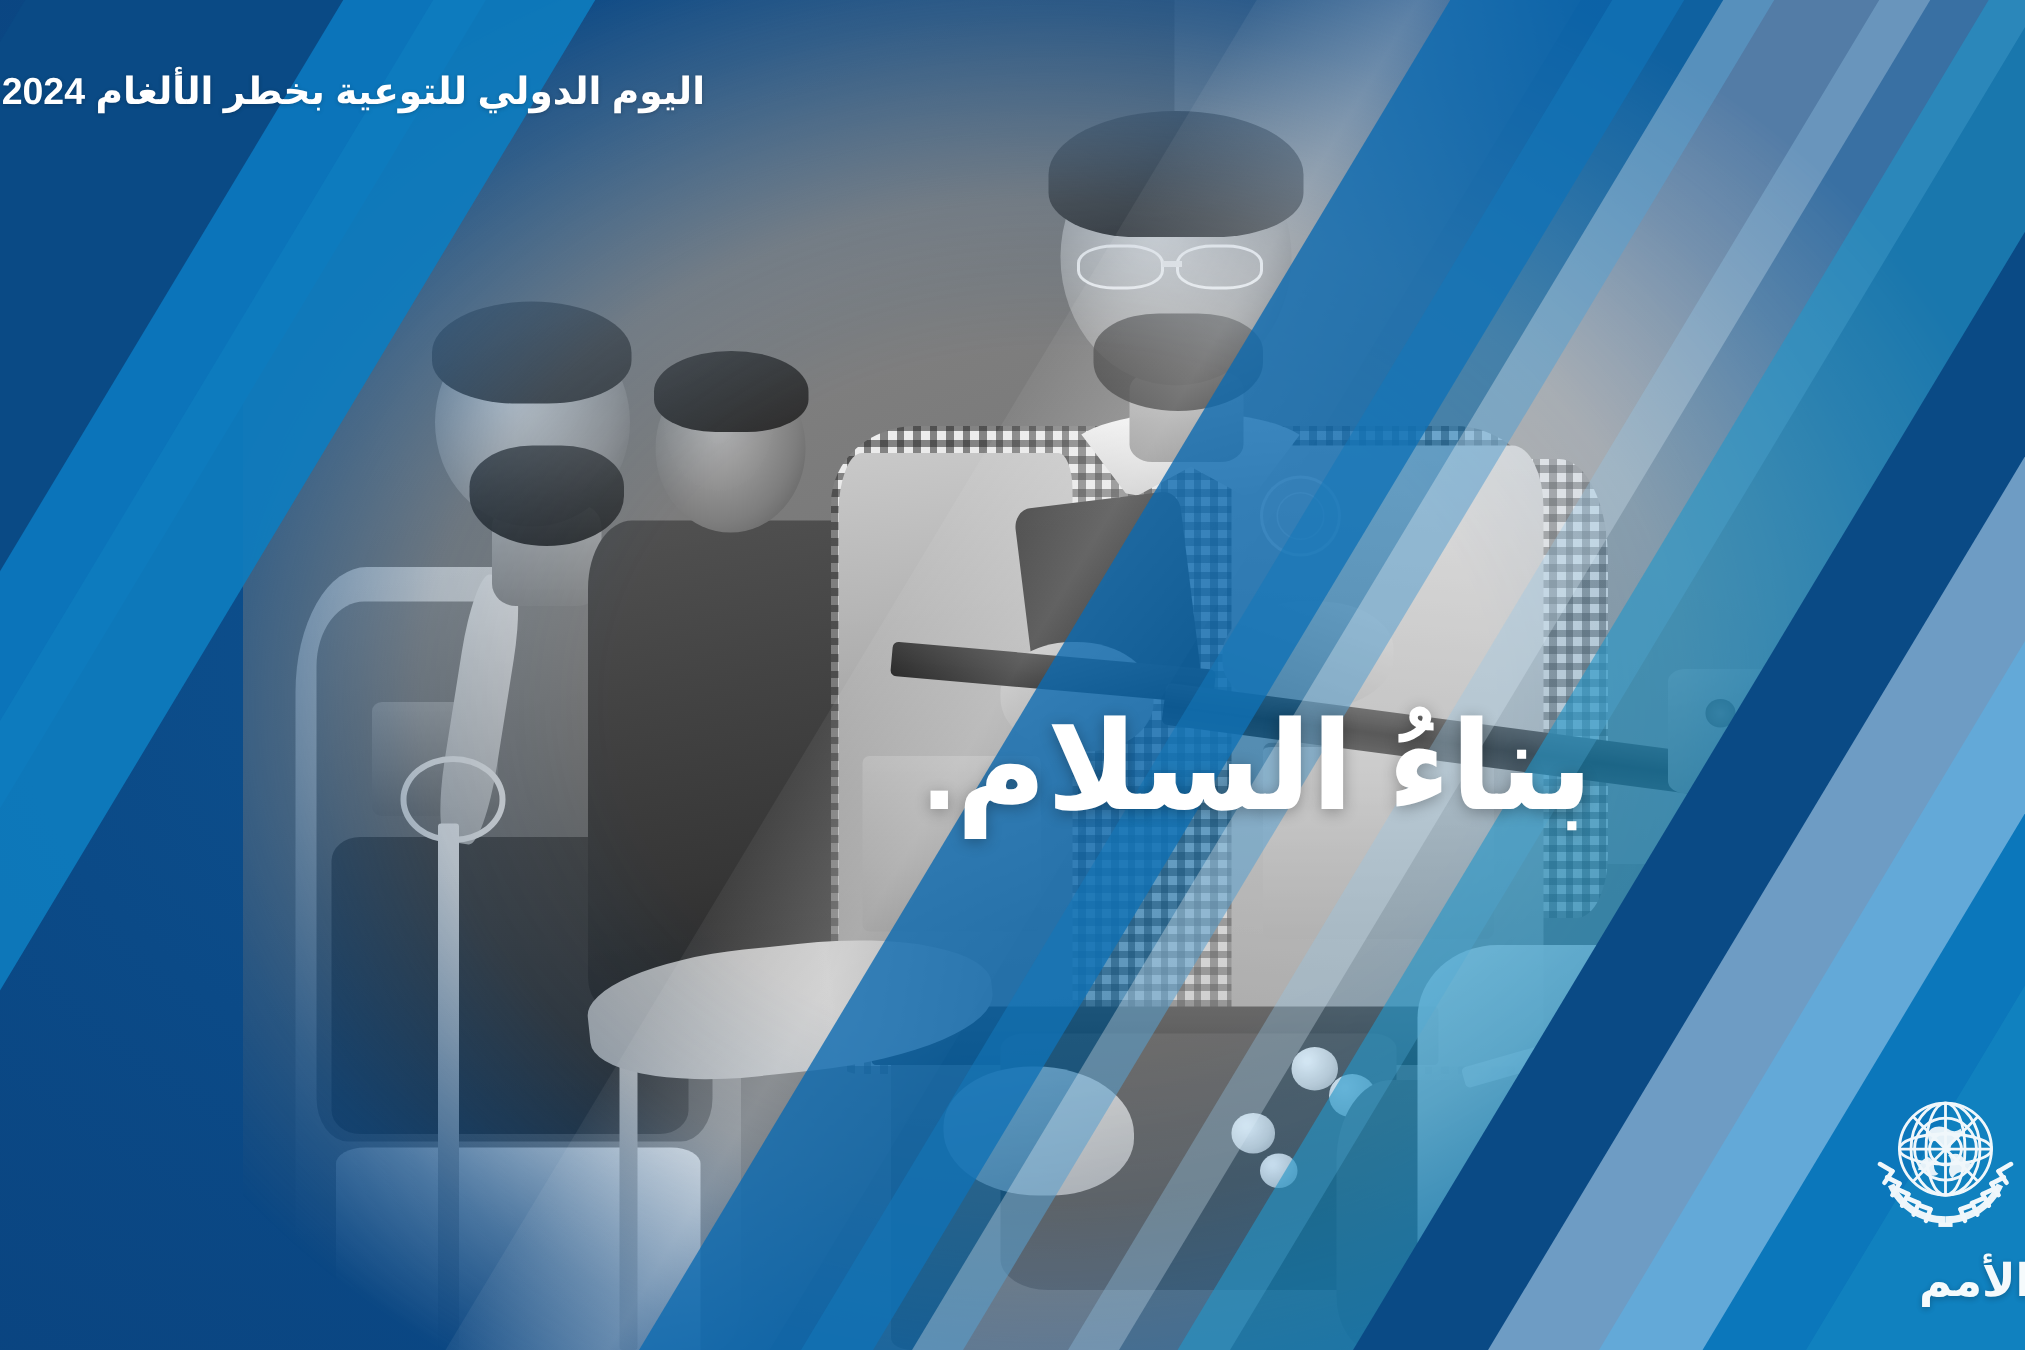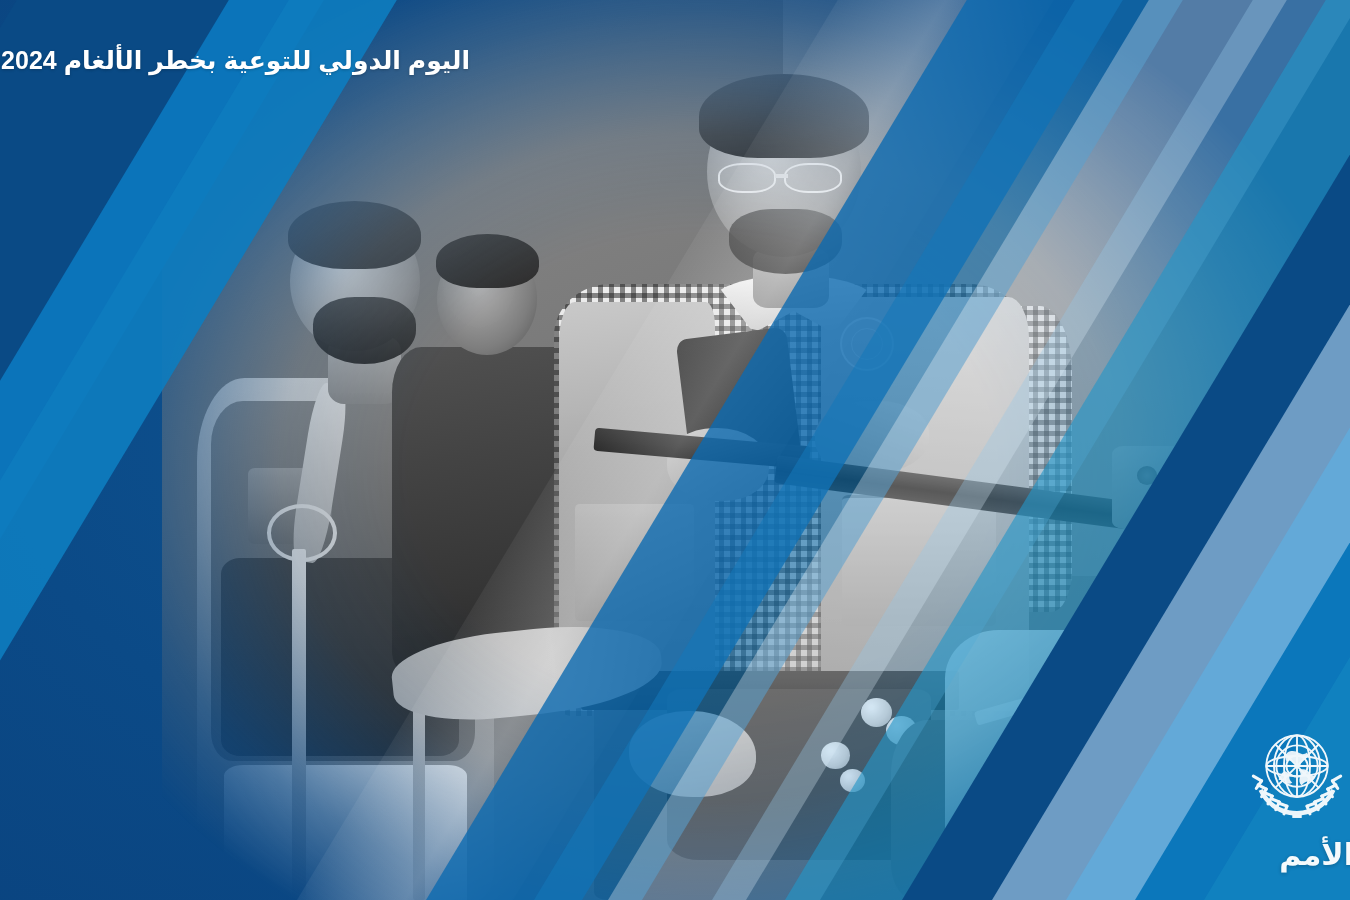--- a/index.html
+++ b/index.html
@@ -335,20 +335,21 @@
     <div class="band b-slate"></div>
     <div class="band b-sky"></div>
     <div class="band b-blue-wide"></div>
     <div class="band b-t6"></div>
     <div class="band b-blue-edge"></div>
   </div>
 
   <div class="header">اليوم الدولي للتوعية بخطر الألغام 2024</div>
 
   <div class="slogan">
+    <span class="l2">بناءُ السلام.</span>
   </div>
 
   <div class="emblem">
     <svg viewBox="0 0 200 200" aria-hidden="true">
       <g fill="none" stroke="#ffffff" stroke-width="3.2">
 
         <circle cx="100" cy="95" r="52"></circle>
 
         <ellipse cx="100" cy="95" rx="52" ry="17"></ellipse>
         <ellipse cx="100" cy="95" rx="39" ry="52"></ellipse>

